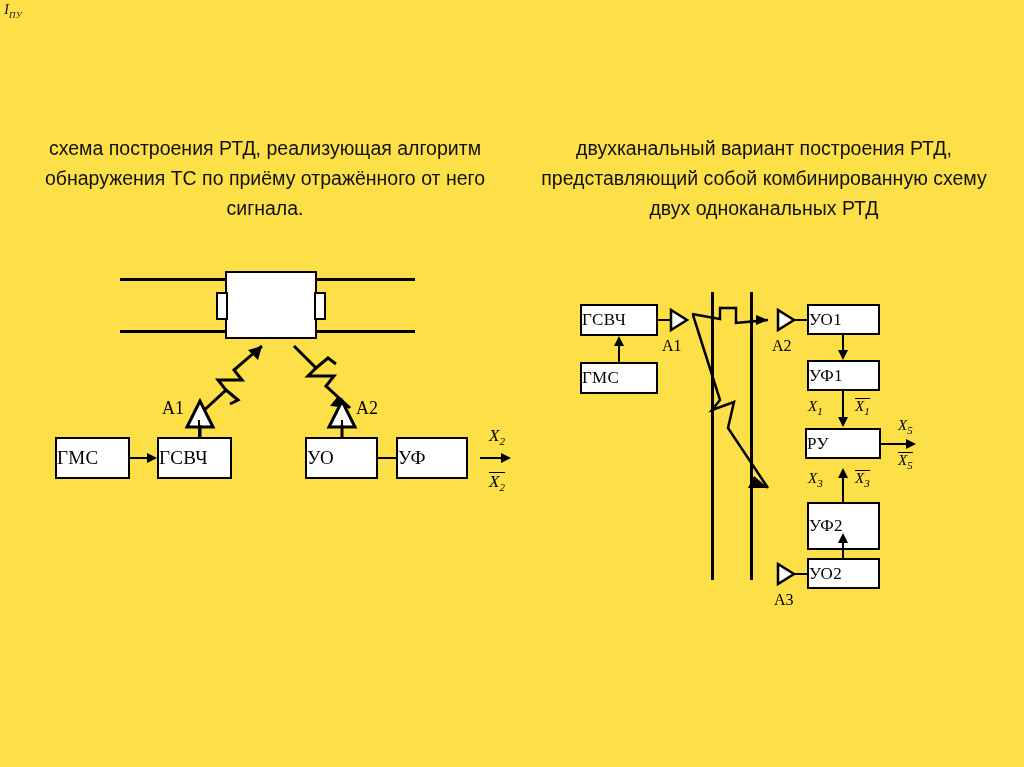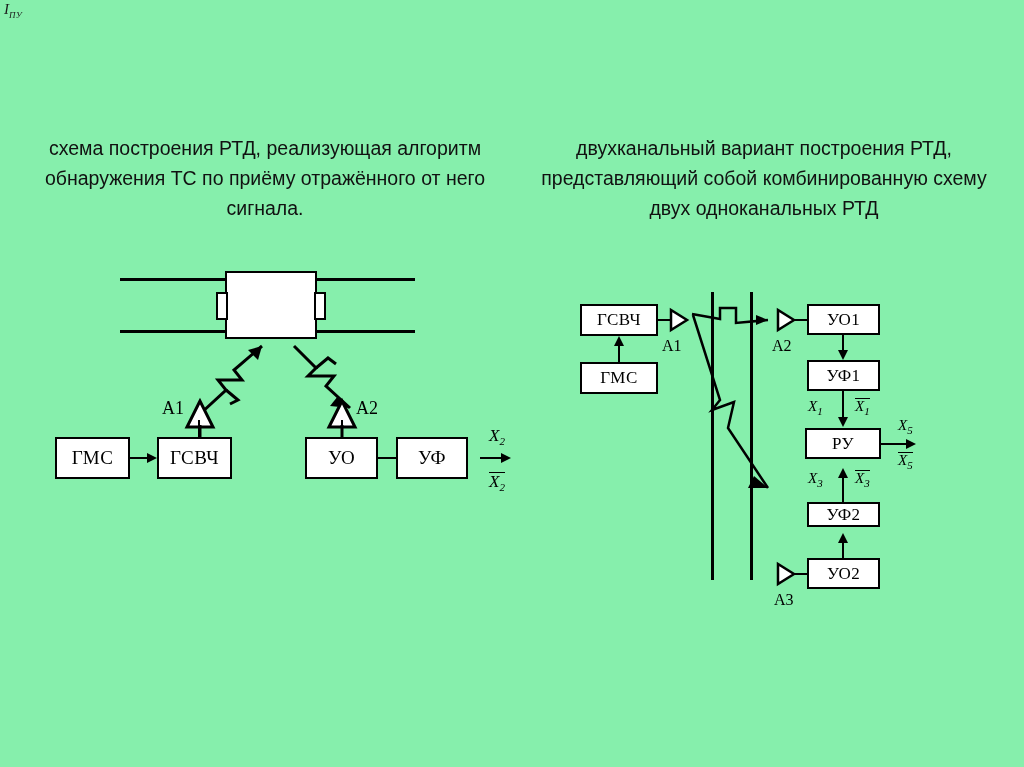--- a/index.html
+++ b/index.html
@@ -9,21 +9,21 @@
     background: #ffffff;
   }
   body {
     font-family: "Liberation Sans", sans-serif;
     color: #000000;
   }
   #slide {
     position: relative;
     width: 1024px;
     height: 767px;
-    background: #86efac;
+    background: #fde047;
     overflow: hidden;
   }
 
   
   .corner-mark {
     position: absolute;
     left: 4px;
     top: 2px;
     font-family: "Liberation Serif", serif;
     font-style: italic;
@@ -69,21 +69,21 @@
   .diagram {
     position: absolute;
   }
   .gbox {
     position: absolute;
     box-sizing: border-box;
     border: 2.5px solid #000;
     background: #fff;
     display: flex;
     align-items: center;
-    justify-content: center;
+    justify-content: flex-start;
     font-family: "Liberation Serif", serif;
     color: #000;
     letter-spacing: .4px;
     white-space: nowrap;
   }
   .hline, .vline {
     position: absolute;
     background: #000;
   }
   .hline { height: 2.5px; }
@@ -290,21 +290,21 @@
     <div class="conn-v" style="left:842px; top:476px; height:26px;"></div>
     <div class="arr arr-u" style="left:837.5px; top:468px;"></div>
 
     <div class="lbl var" style="left:808px; top:470px; font-size:15px;">
       <span>X</span><sub>3</sub>
     </div>
     <div class="lbl var" style="left:855px; top:470px; font-size:15px;">
       <span class="ovl"><span>X</span><sub>3</sub></span>
     </div>
 
-    <div class="gbox" style="left:807px; top:502px; width:73px; height:25px; font-size:17px;">
+    <div class="gbox" style="left:807px; top:502px; width:73px; height:48px; font-size:17px;">
       <span>УФ2</span>
     </div>
 
     <div class="conn-v" style="left:842px; top:541px; height:17px;"></div>
     <div class="arr arr-u" style="left:837.5px; top:533px;"></div>
 
     <div class="gbox" style="left:807px; top:558px; width:73px; height:31px; font-size:17px;">
       <span>УО2</span>
     </div>
 

